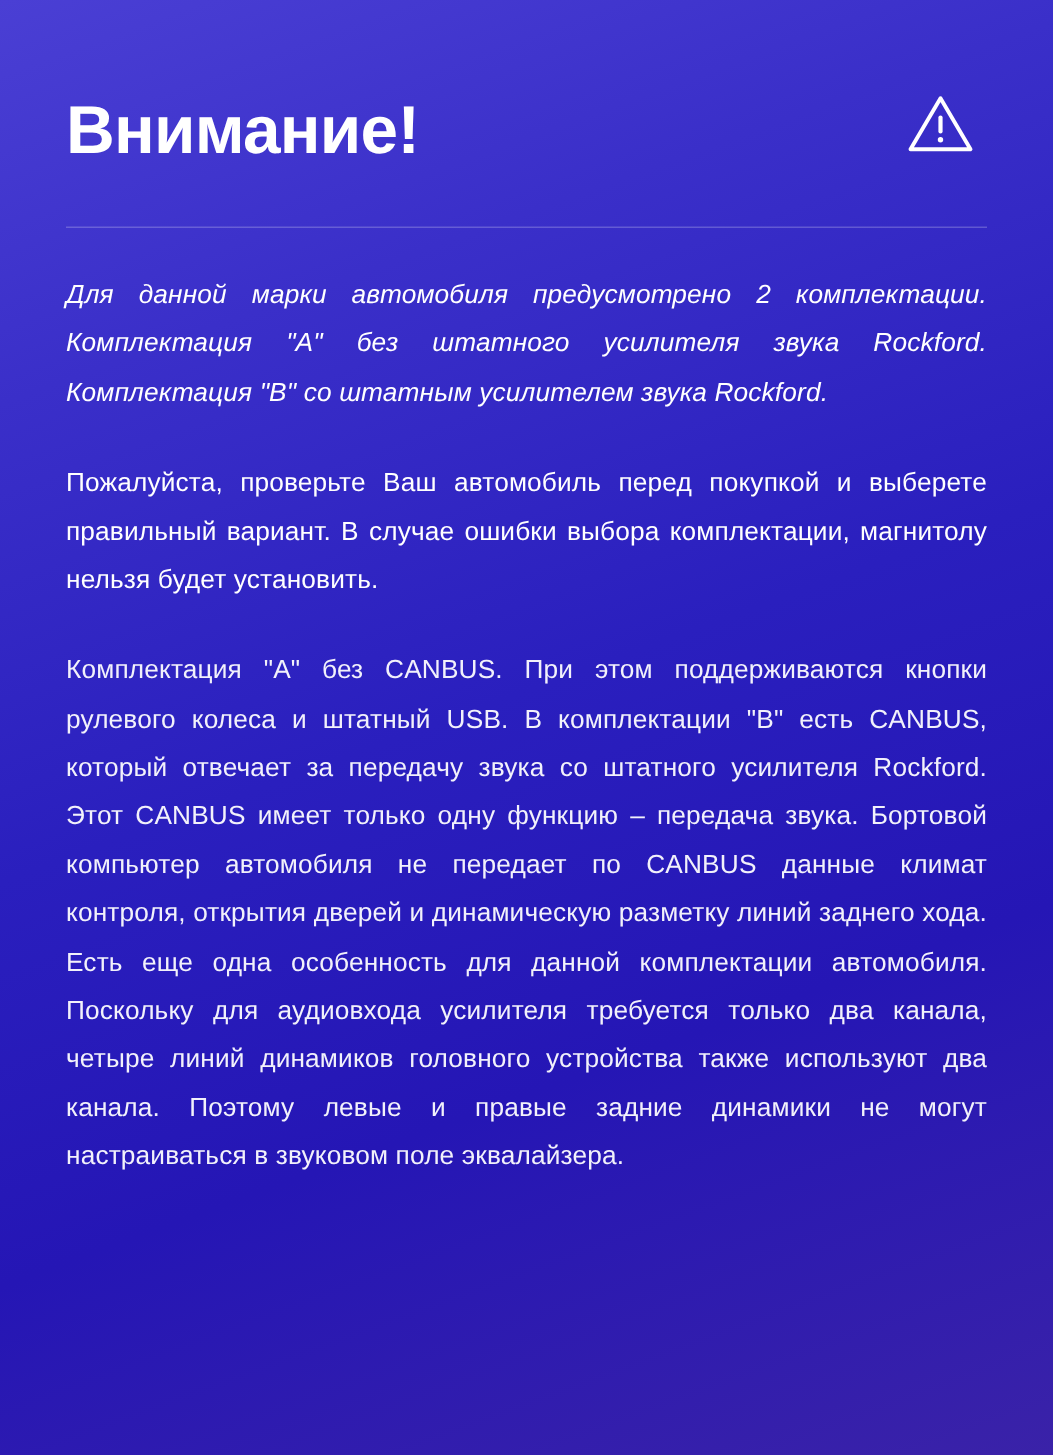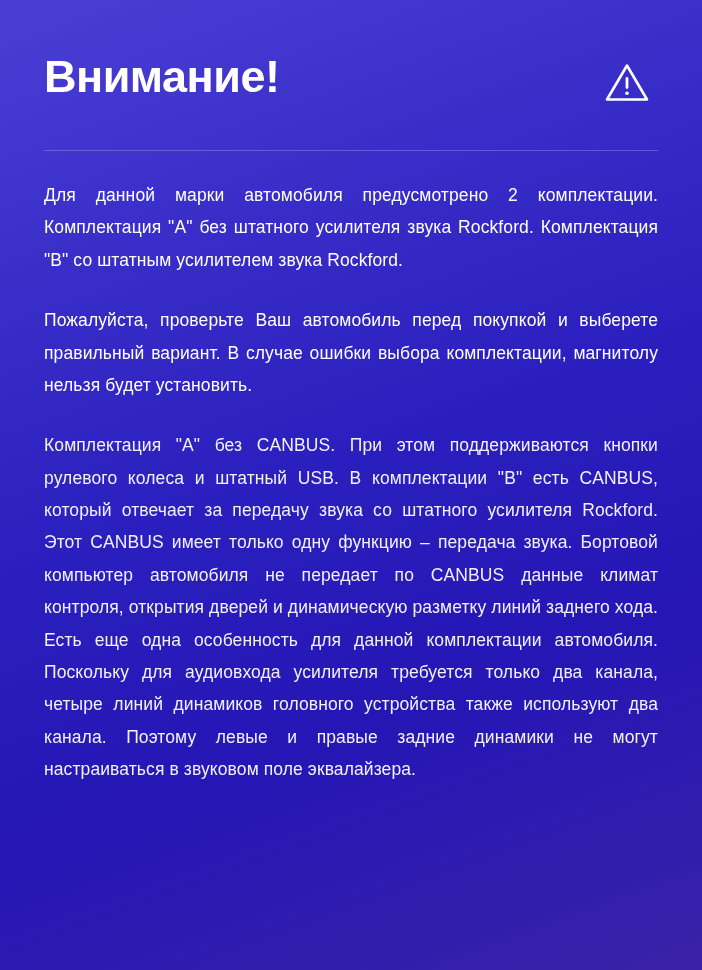--- a/index.html
+++ b/index.html
@@ -19,21 +19,21 @@
   .page {
     position: absolute;
     left: 0; top: 0;
     width: 702px;
     height: 970px;
     box-sizing: border-box;
     padding: 40px 44px 0 44px;
   }
   .header {
     display: flex;
-    align-items: flex-start;
+    align-items: flex-end;
     justify-content: space-between;
     margin-top: 14px;
   }
   .title {
     font-size: 45px;
     font-weight: bold;
     letter-spacing: -0.5px;
     line-height: 1.0;
     margin: 0;
     color: #ffffff;
@@ -56,21 +56,21 @@
     margin: 0 0 28px 0;
     font-size: 17.5px;
     line-height: 1.85;
     text-align: justify;
     text-justify: inter-word;
     letter-spacing: 0.1px;
   }
   p.para:last-child {
     margin-bottom: 0;
   }
-  .p-white { color: #ffffff; }
+  .p-white { color: #ffffff; font-style: italic; }
   .p-cyan  { color: #ffffff; }
   .p-body  { color: #f2f1fb; }
 </style>
 </head>
 <body>
 
 <div class="page">
 
   <div class="header">
     <h1 class="title">Внимание!</h1>

